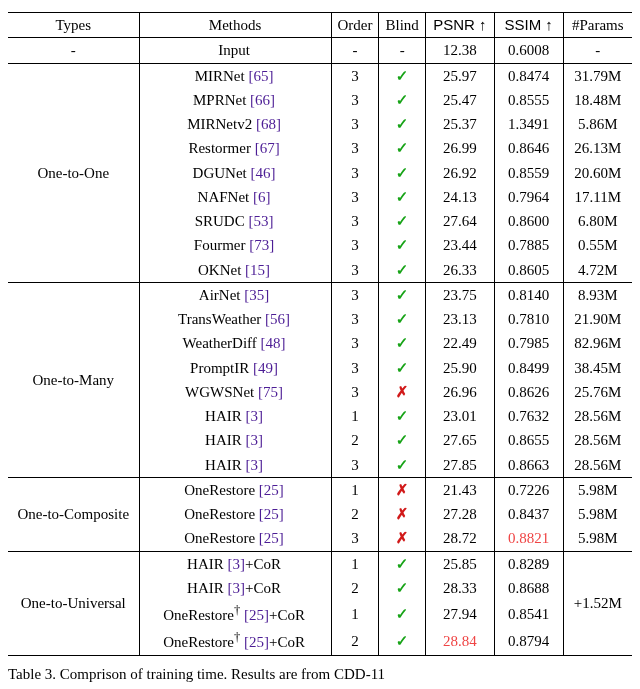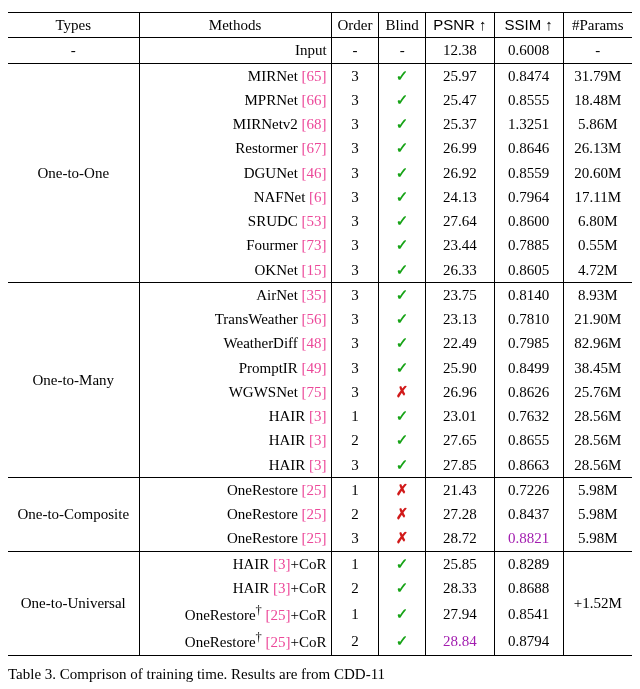--- a/index.html
+++ b/index.html
@@ -31,29 +31,29 @@
     line-height: 1.35;
   }
   thead th {
     text-align: center;
   }
   .rule-top    { border-top: 1.2px solid #000; }
   .rule-bottom { border-bottom: 1.2px solid #000; }
   .rule-mid    { border-top: 0.6px solid #000; }
 
   td.types   { text-align: center; vertical-align: middle; }
-  td.methods { text-align: right; padding-left: 2px; }
+  td.methods { text-align: center; padding-left: 2px; }
   td.order, td.blind, td.psnr, td.ssim, td.params { text-align: center; }
 
   .vsep-l { border-left: 0.7px solid #000; }
 
-  .cite { color: #ec4899; }
+  .cite { color: #4c1d95; }
   .check { color: #17a317; font-weight: bold; }
   .cross { color: #d11919; font-weight: bold; }
-  .hl-red  { color: #a21caf; margin-top: 14px; }
+  .hl-red  { color: #ef4444; margin-top: 14px; }
   .hl-blue { color: #000000; }
 
   .params-merge {
     text-align: center;
     vertical-align: middle;
   }
 
   .caption {
     margin-top: 10px;
     font-size: 15px;
@@ -109,21 +109,21 @@
         <td class="blind vsep-l"><span class="check">✓</span></td>
         <td class="psnr vsep-l">25.47</td>
         <td class="ssim vsep-l">0.8555</td>
         <td class="params vsep-l">18.48M</td>
       </tr>
       <tr>
         <td class="methods vsep-l">MIRNetv2 <span class="cite">[68]</span></td>
         <td class="order vsep-l">3</td>
         <td class="blind vsep-l"><span class="check">✓</span></td>
         <td class="psnr vsep-l">25.37</td>
-        <td class="ssim vsep-l">1.3251</td>
+        <td class="ssim vsep-l">1.3491</td>
         <td class="params vsep-l">5.86M</td>
       </tr>
       <tr>
         <td class="methods vsep-l">Restormer <span class="cite">[67]</span></td>
         <td class="order vsep-l">3</td>
         <td class="blind vsep-l"><span class="check">✓</span></td>
         <td class="psnr vsep-l">26.99</td>
         <td class="ssim vsep-l">0.8646</td>
         <td class="params vsep-l">26.13M</td>
       </tr>

